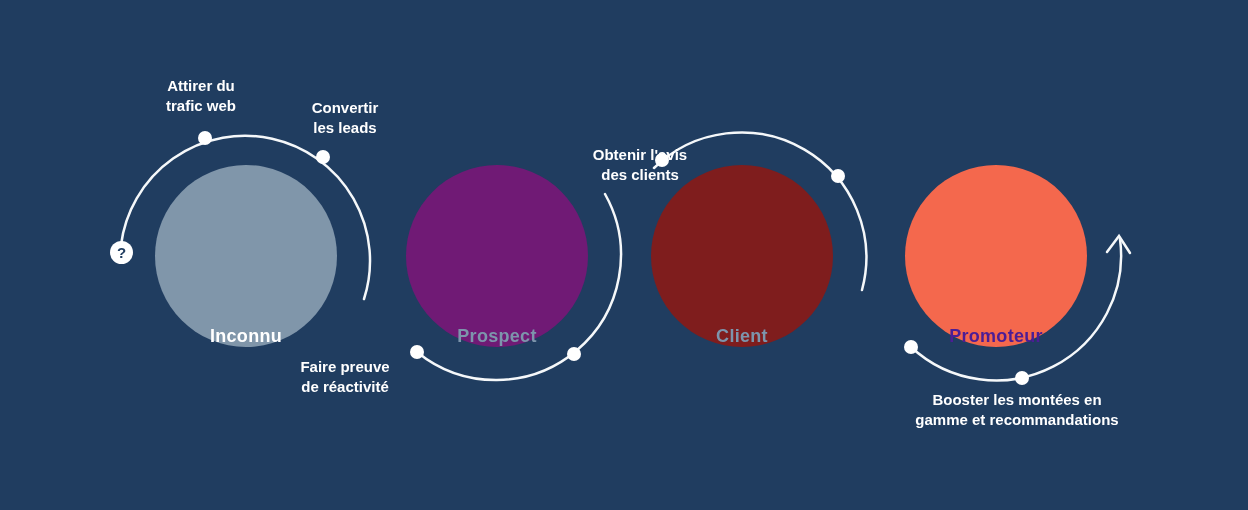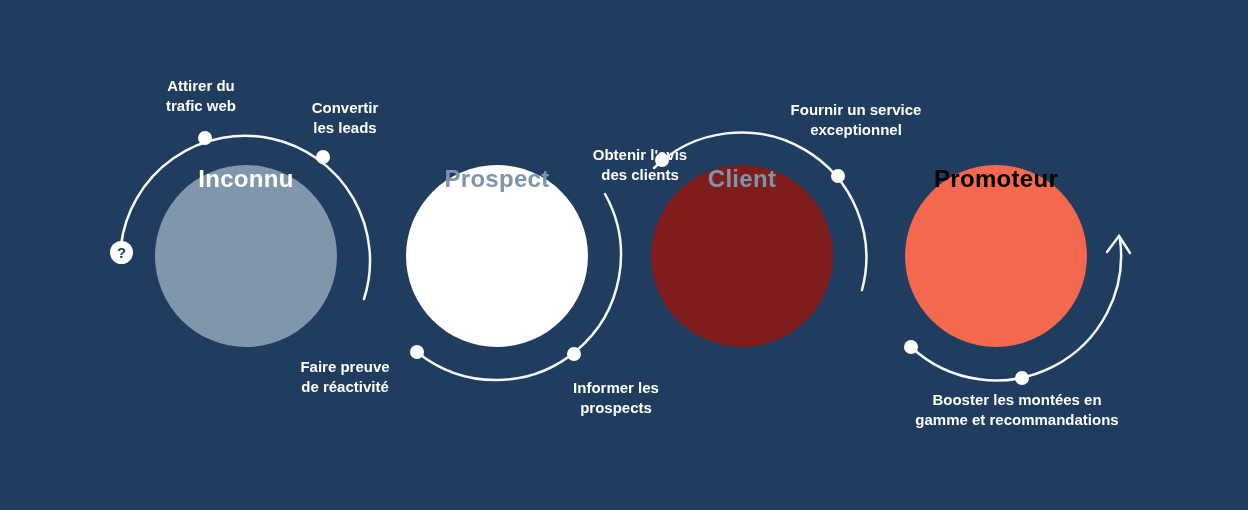--- a/index.html
+++ b/index.html
@@ -21,30 +21,30 @@
     stroke: #f5f8fa;
     stroke-width: 2.5;
     stroke-linecap: round;
   }
   .node-dot { fill: #ffffff; }
   .stage {
     position: absolute;
     width: 182px; height: 182px;
     border-radius: 50%;
     display: flex;
-    align-items: flex-start;
+    align-items: flex-end;
     justify-content: center;
     font-weight: bold;
-    font-size: 24px;
+    font-size: 18px;
     letter-spacing: 0.3px;
   }
   .stage-0 { left: 155px; top: 165px; background: #8096aa; color: #ffffff; }
-  .stage-1 { left: 406px; top: 165px; background: #ffffff; color: #7d95ac; }
+  .stage-1 { left: 406px; top: 165px; background: #701a75; color: #7d95ac; }
   .stage-2 { left: 651px; top: 165px; background: #7f1d1d; color: #7d95ac; }
-  .stage-3 { left: 905px; top: 165px; background: #f4684d; color: #000000; }
+  .stage-3 { left: 905px; top: 165px; background: #f4684d; color: #4c1d95; }
   .note {
     position: absolute;
     transform: translate(-50%, -50%);
     color: #ffffff;
     font-weight: bold;
     font-size: 15px;
     line-height: 1.35;
     text-align: center;
     white-space: pre-line;
   }
@@ -113,22 +113,18 @@
   <div class="stage stage-3">
     <span>Promoteur</span>
   </div>
 
   <div class="note n0">Attirer du
 trafic web</div>
   <div class="note n1">Convertir
 les leads</div>
   <div class="note n2">Obtenir l'avis
 des clients</div>
-  <div class="note n3">Fournir un service
-exceptionnel</div>
   <div class="note n4">Faire preuve
 de réactivité</div>
-  <div class="note n5">Informer les
-prospects</div>
   <div class="note n7">Booster les montées en
 gamme et recommandations</div>
 
 </div>
 
 </body></html>

